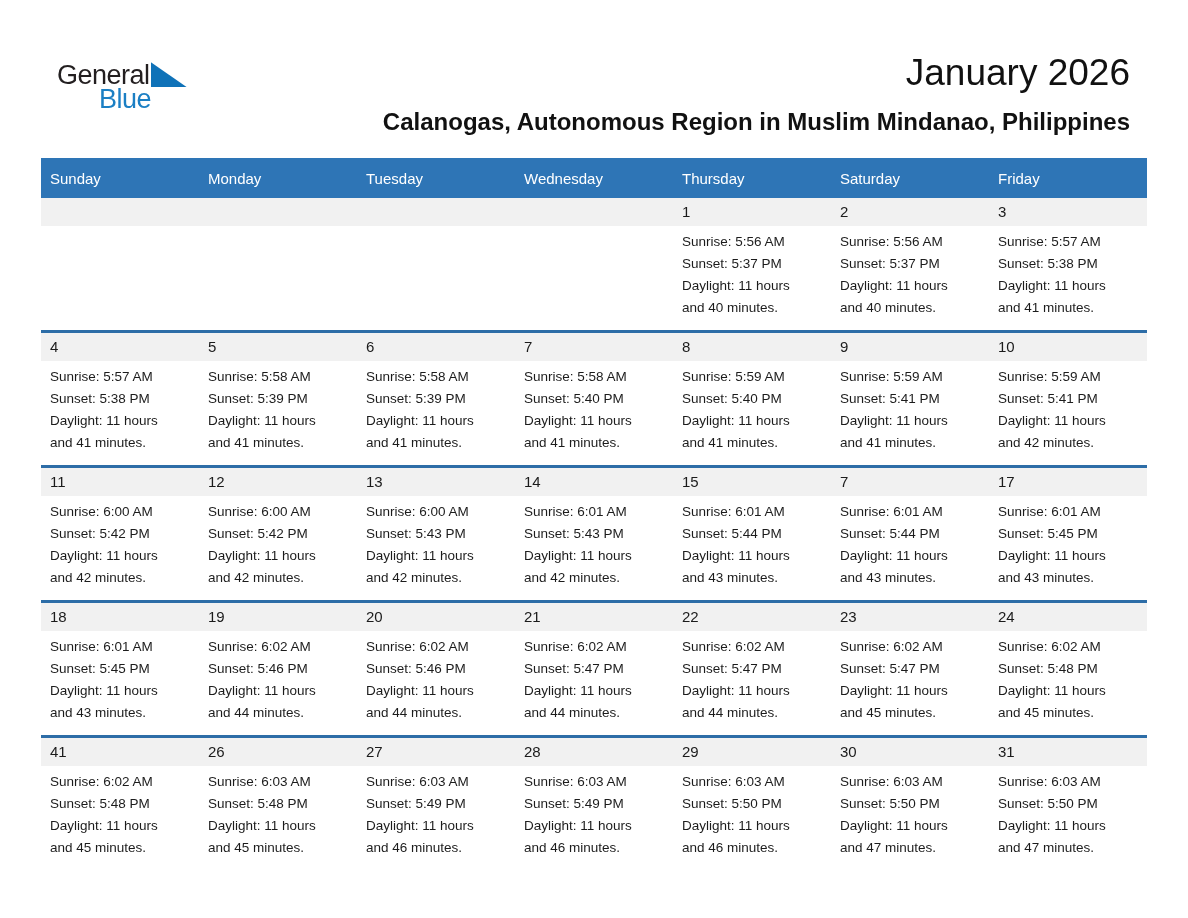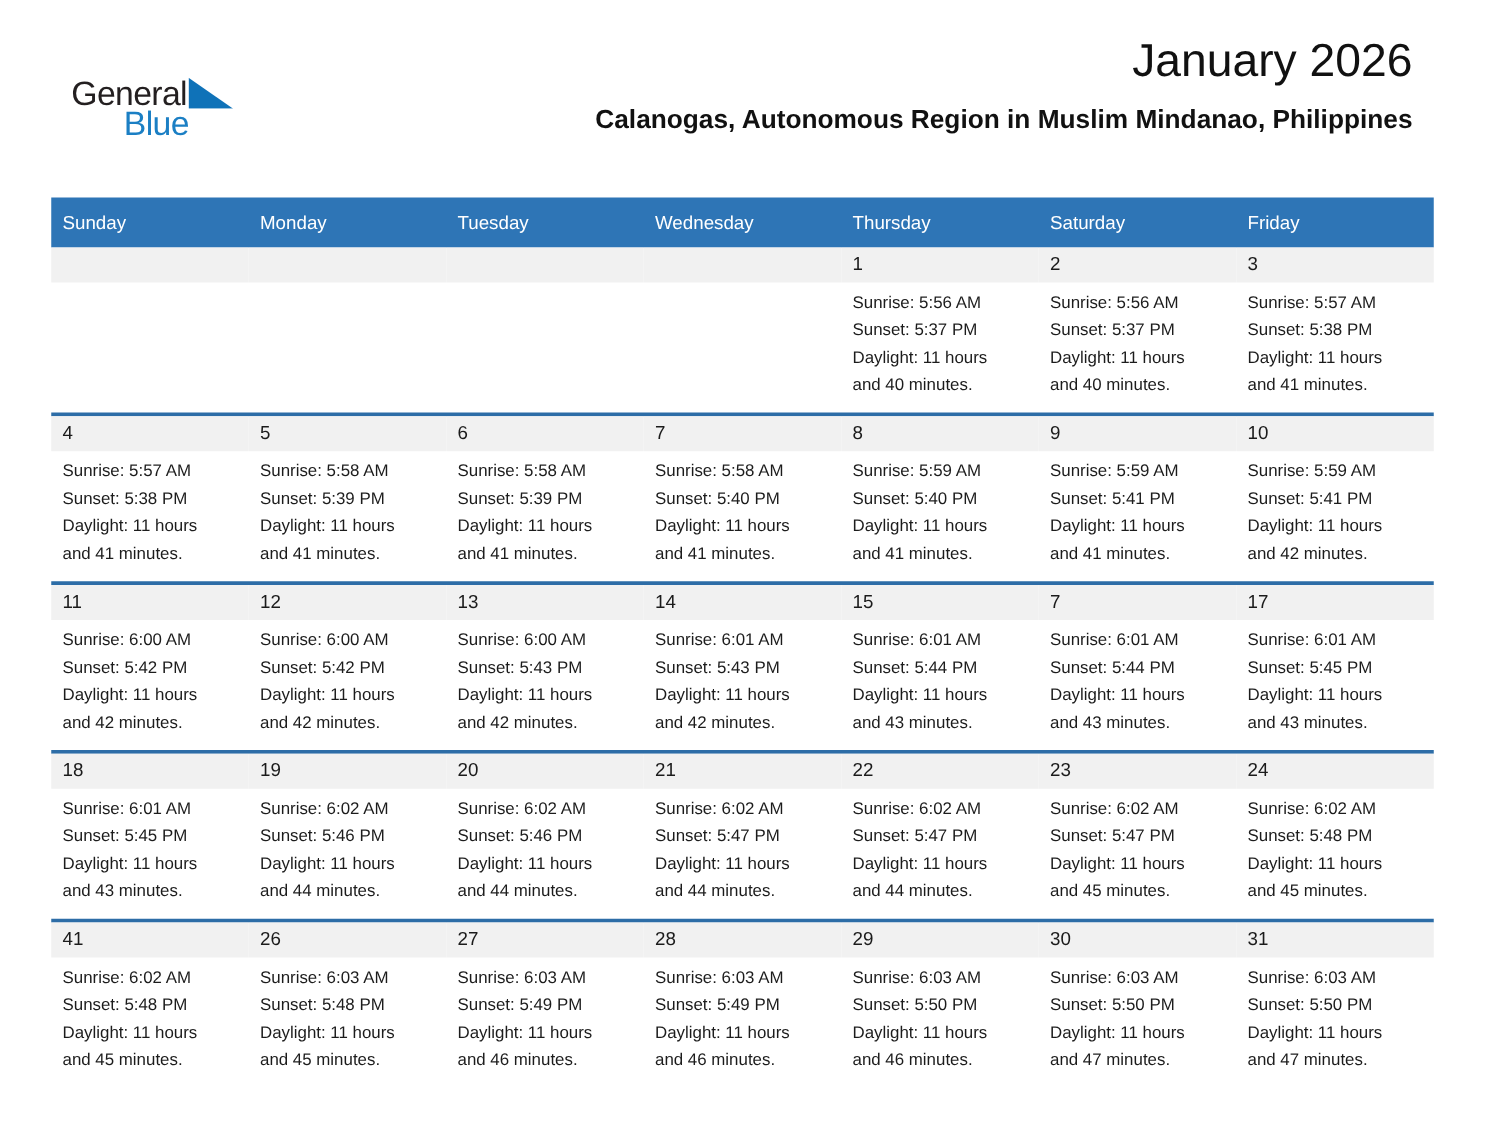--- a/index.html
+++ b/index.html
@@ -30,26 +30,26 @@
   .logo-word2 {
     font-size: 27px; font-weight: 400; color: #1b7fc4; letter-spacing: -0.5px;
     margin-left: 42px; margin-top: -3px;
   }
 
   .titles {
     position: absolute; left: 0; top: 0; width: 1188px;
     text-align: right; padding-right: 58px;
   }
   .month-title {
-    margin-top: 28px;
+    margin-top: 52px;
     font-size: 37px; font-weight: 400; color: #111;
   }
   .location-subtitle {
     margin-top: 14px;
-    font-size: 21px; font-weight: 700; color: #111;
+    font-size: 24px; font-weight: 700; color: #111;
   }
 
   
   .calendar {
     position: absolute; left: 41px; top: 158px; width: 1106px;
   }
   .weekday-header {
     display: flex; height: 40px; background: #2e75b6;
   }
   .weekday-cell {

